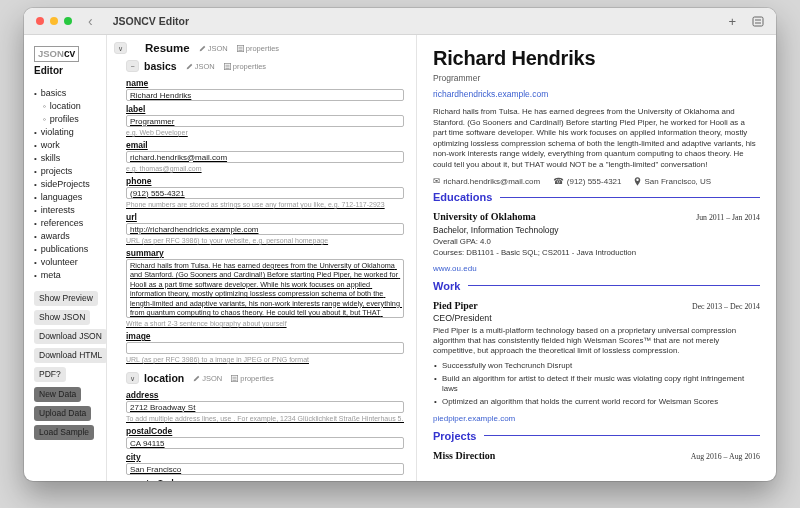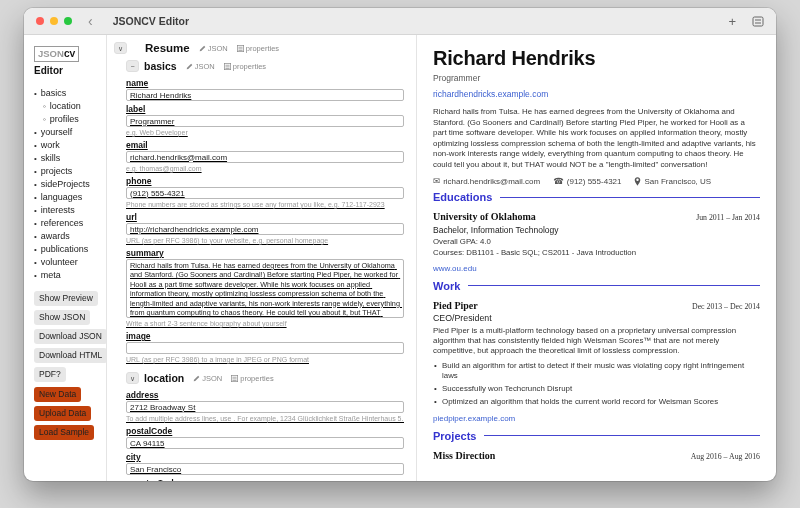--- a/index.html
+++ b/index.html
@@ -34,21 +34,21 @@
   .logo-cv { color:#111; font-weight:800;font-family:Liberation Mono, monospace; }
   .logo-sub { font-weight:800; font-size:10px; color:#111; margin-top:3px; }
   .nav { margin-top:11px; }
   .nav-item { display:flex; align-items:center; gap:4px; line-height:13px; font-size:9px; color:#222; cursor:pointer; }
   .nav-item[data-indent="1"] { padding-left:9px; }
   .nav-bullet { font-size:8px; color:#333; }
   .side-actions { margin-top:9px; }
   .side-actions.green-group { margin-top:5px; }
   .side-btn { display:block; margin:0 0 4px; padding:2px 5px 3px; font-size:8.5px; color:#222;
     background:#e7e7e7; border:none; border-radius:3px; font-family:inherit; cursor:pointer; white-space:nowrap; text-align:left; }
-  .side-btn.green { background:#c2410c; }
+  .side-btn.green { background:#737373; }
   
   .editor { flex:0 0 310px; border-right:1px solid #e4e4e4; padding:7px 12px 0 7px; overflow:hidden; }
   .sec-head { display:flex; align-items:center; gap:5px; margin-bottom:6px; }
   .toggle { width:13px; height:12px; flex:0 0 13px; background:#e9e9e9; border:1px solid #dedede;
     border-radius:3px; font-size:7px; color:#555; display:flex; align-items:center; justify-content:center;
     padding:0; font-family:inherit; cursor:pointer; line-height:1; }
   .sec-title { font-weight:800; font-size:10.5px; color:#111; }
   .sec-title.big { font-size:11.5px;padding-left:13px; }
   .mini-btn { display:inline-flex; align-items:center; gap:2px; color:#8a8a8a; font-size:7.5px; margin-left:4px; cursor:pointer; }
   .mini-ic { display:block; }
@@ -130,21 +130,21 @@
           <div class="nav-item" data-indent="1">
           <span class="nav-bullet">◦</span>
           <span class="nav-label">location</span>
         </div>
           <div class="nav-item" data-indent="1">
           <span class="nav-bullet">◦</span>
           <span class="nav-label">profiles</span>
         </div>
           <div class="nav-item" data-indent="0">
           <span class="nav-bullet">•</span>
-          <span class="nav-label">yourself</span>
+          <span class="nav-label">violating</span>
         </div>
           <div class="nav-item" data-indent="0">
           <span class="nav-bullet">•</span>
           <span class="nav-label">work</span>
         </div>
           <div class="nav-item" data-indent="0">
           <span class="nav-bullet">•</span>
           <span class="nav-label">skills</span>
         </div>
           <div class="nav-item" data-indent="0">
@@ -386,22 +386,22 @@
         </div>
         <div class="pv-item">
           <div class="pv-item-head">
             <span class="pv-item-title">Pied Piper</span>
             <span class="pv-date">Dec 2013 – Dec 2014</span>
           </div>
           <div class="pv-pos">CEO/President</div>
           <p class="pv-para">Pied Piper is a multi-platform technology based on a proprietary universal compression algorithm that has consistently fielded high Weisman Scores™ that are not merely competitive, but approach the theoretical limit of lossless compression.</p>
           <ul class="pv-bullets">
 
-          <li>Build an algorithm for artist to detect if their music was violating copy right infringement laws</li>
-              <li>Successfully won Techcrunch Disrupt</li>
+          <li>Successfully won Techcrunch Disrupt</li>
+              <li>Build an algorithm for artist to detect if their music was violating copy right infringement laws</li>
               <li>Optimized an algorithm that holds the current world record for Weisman Scores</li>
             </ul>
           <a class="pv-link pv-item-link">piedpiper.example.com</a>
         </div>
       </div>
 
       
       <div class="pv-section">
         <div class="pv-sec-head">
           <span class="pv-sec-title">Projects</span>

